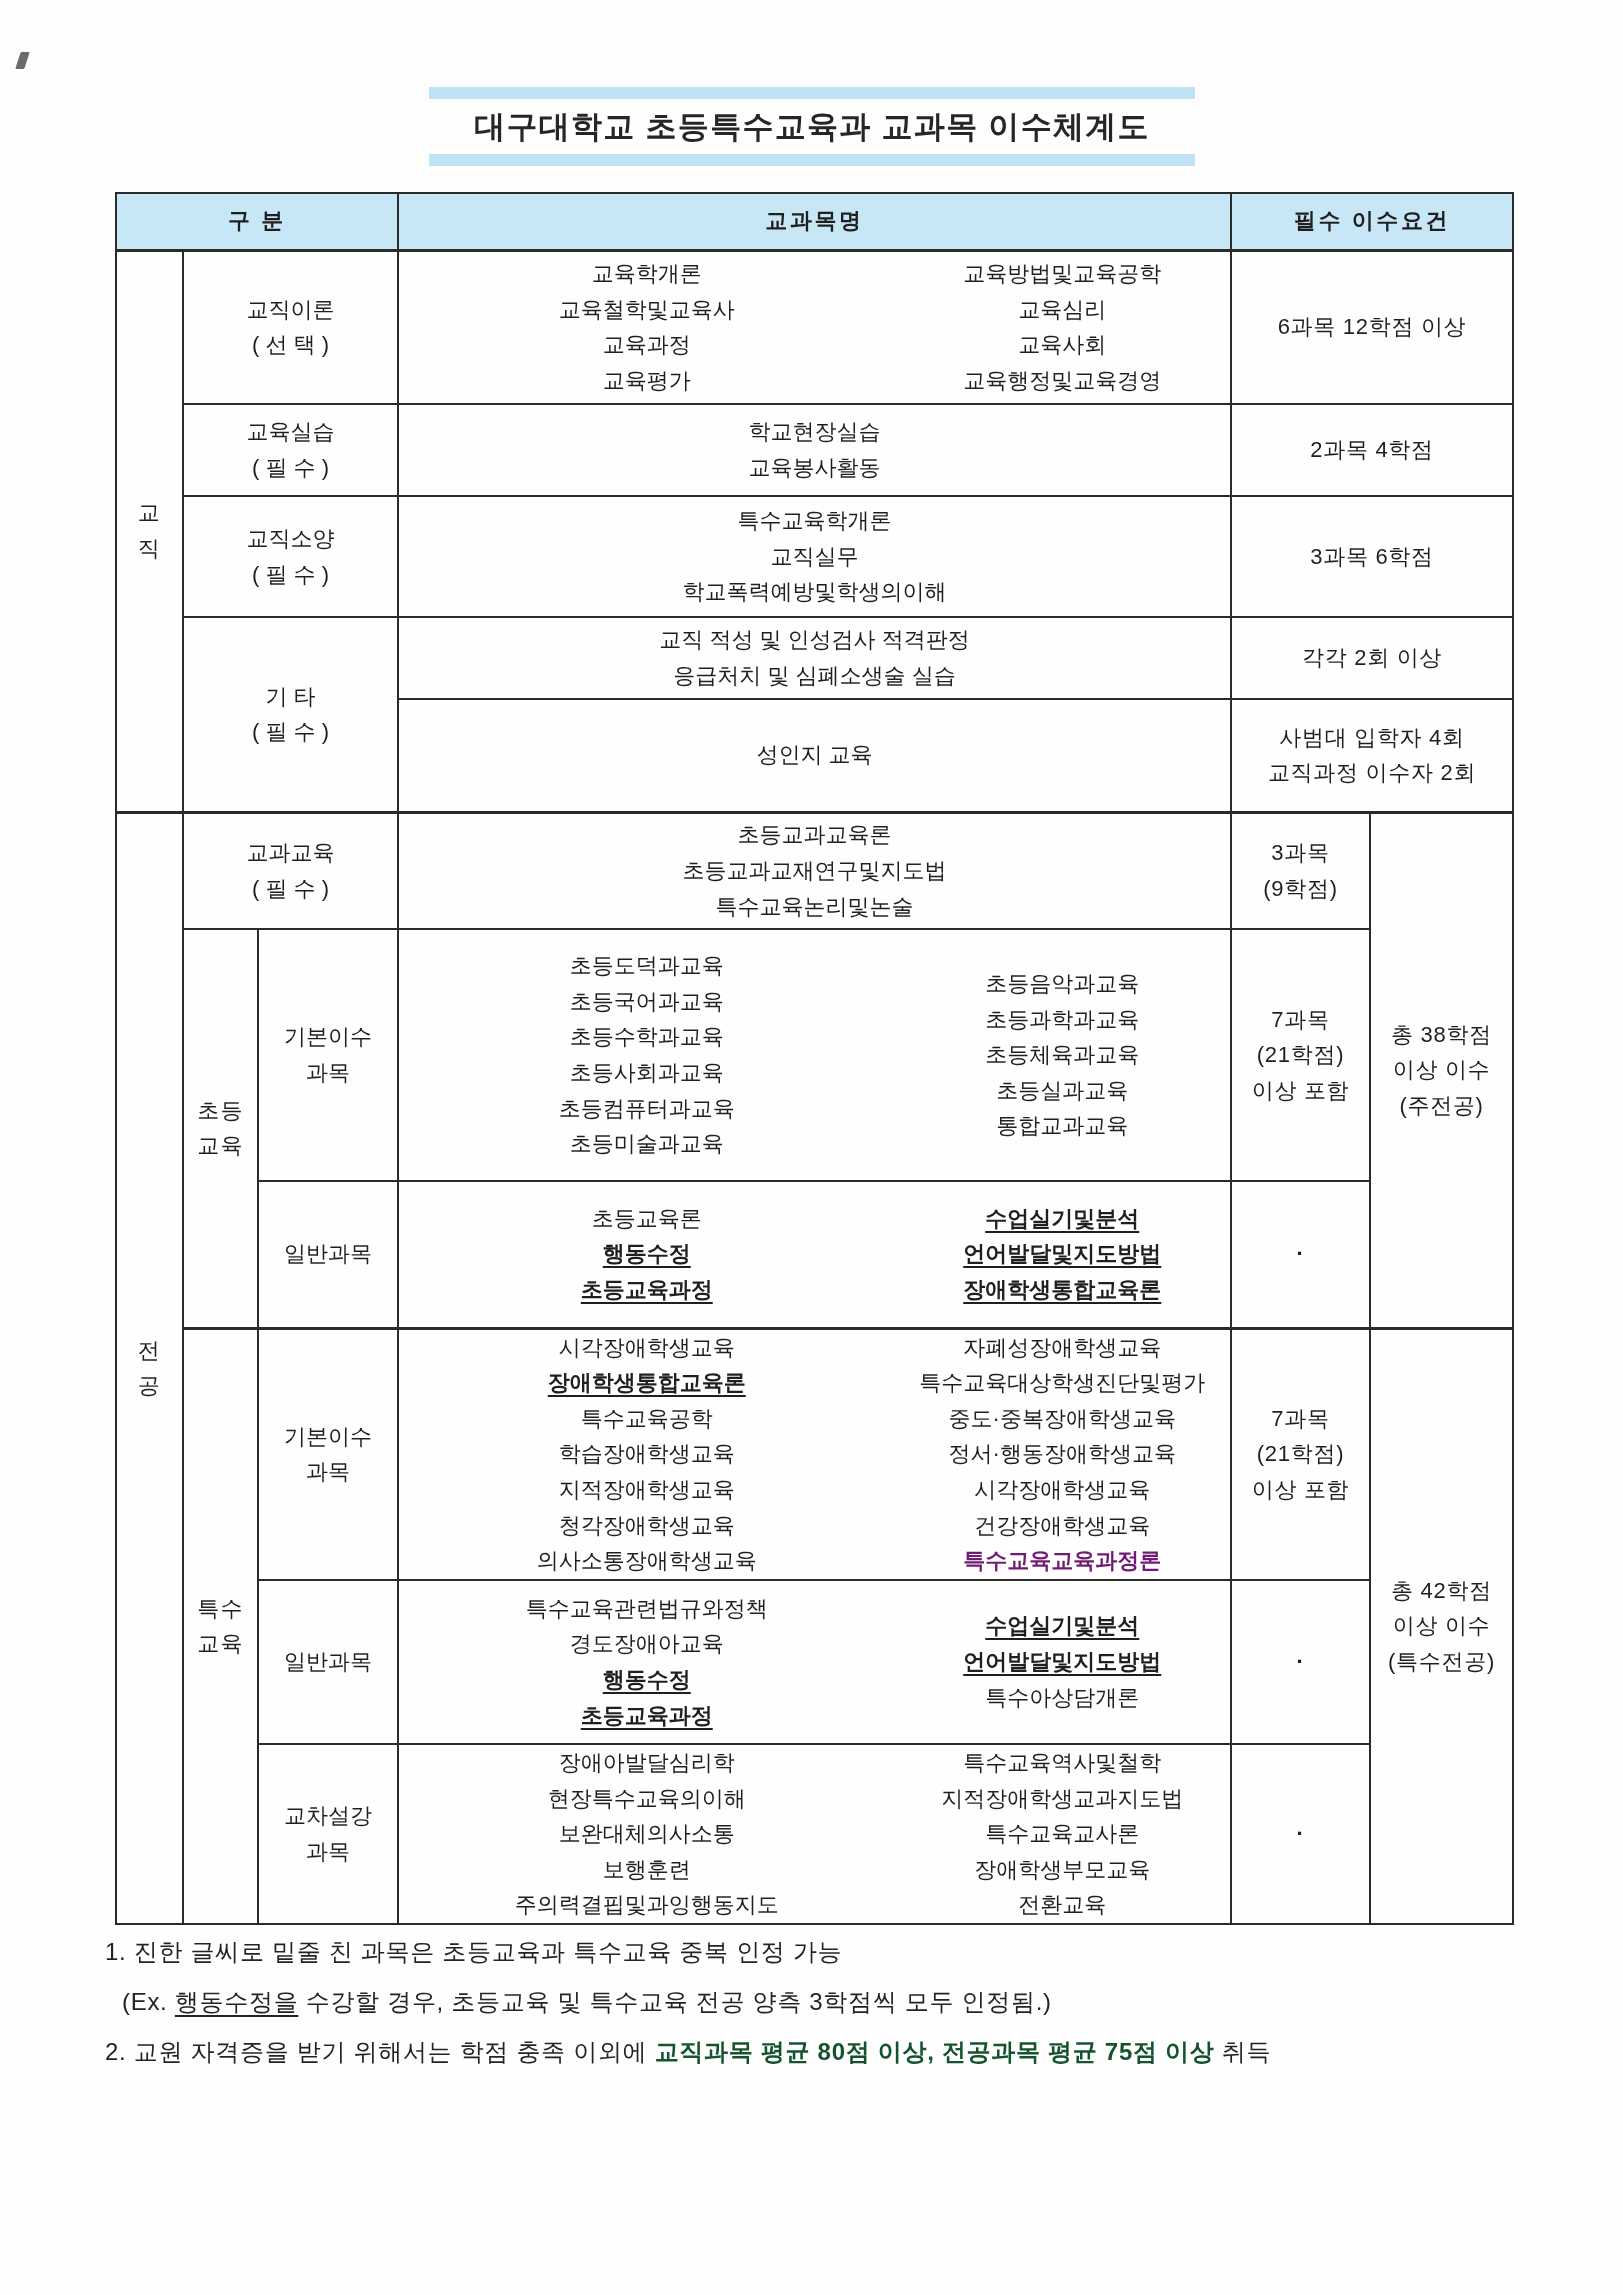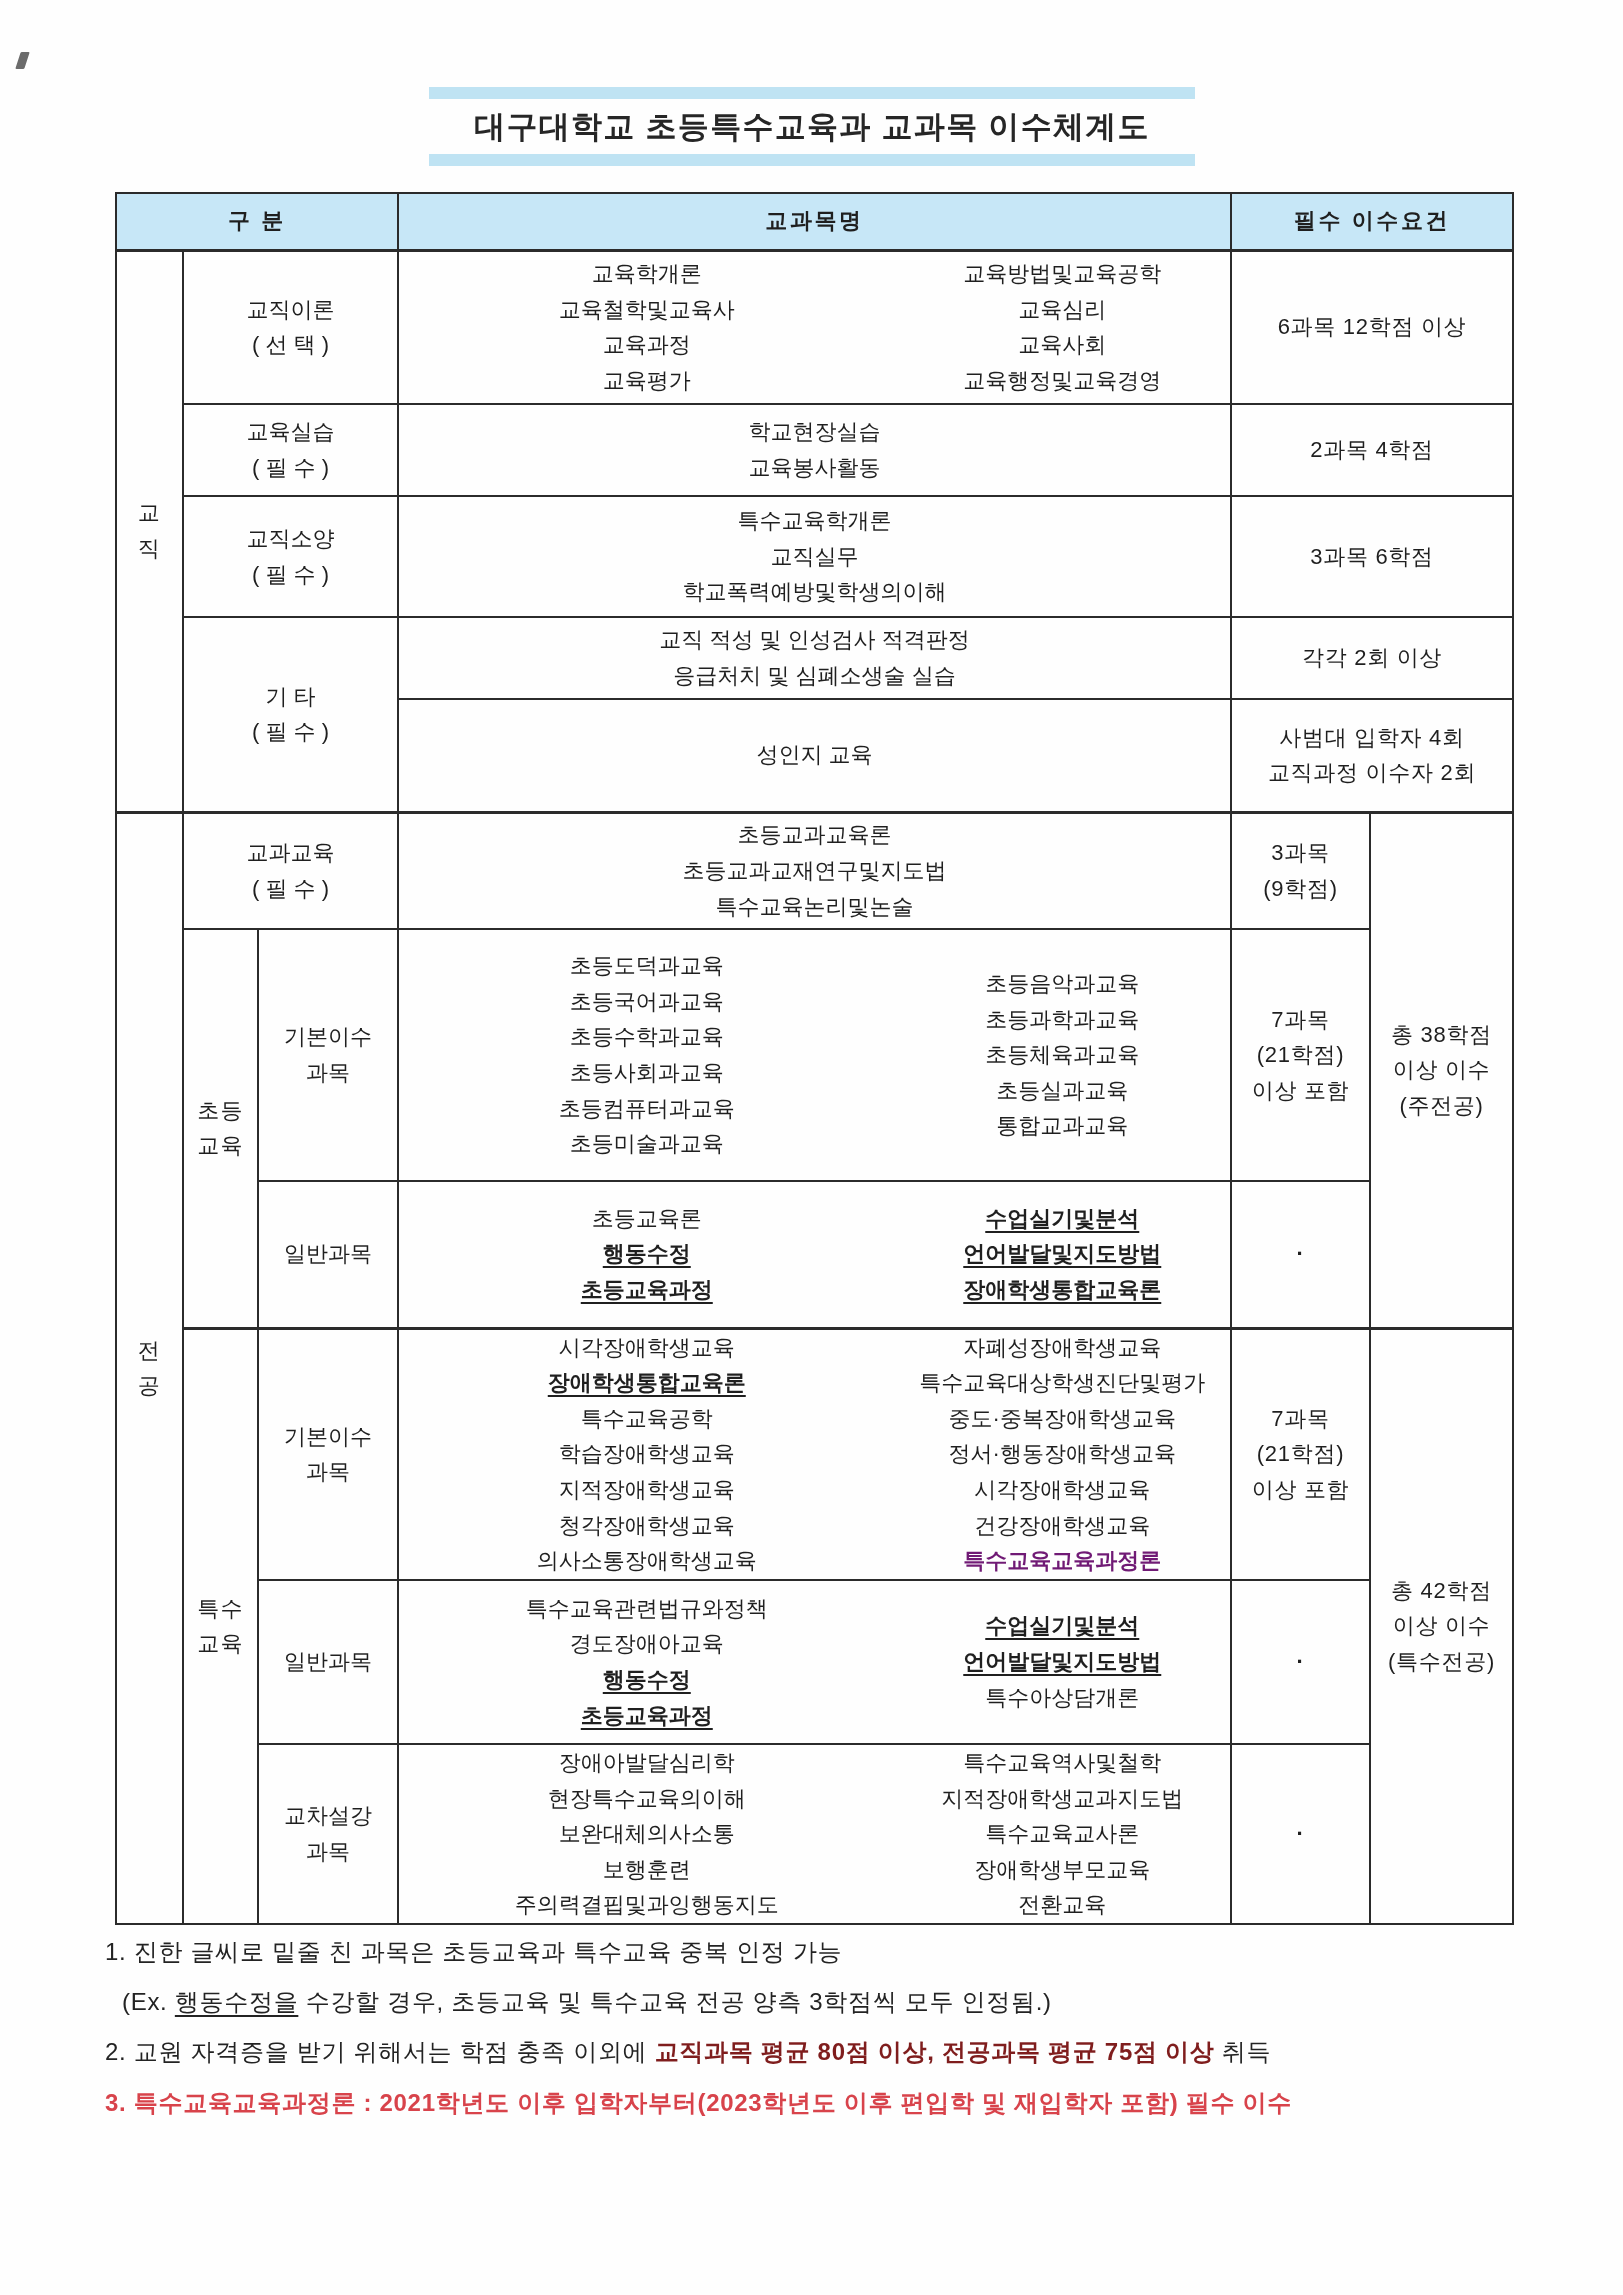--- a/index.html
+++ b/index.html
@@ -66,21 +66,21 @@
     position:absolute;left:105px;top:1936px;width:1466px;
     font-size:24px;line-height:1.3;color:#232323;letter-spacing:0.7px;
   }
   .note-line{margin-bottom:19px;white-space:nowrap;}
   .note-ex{padding-left:17px;}
   .u-span{
     text-decoration:underline;
     text-decoration-thickness:2px;
     text-underline-offset:5.2px;
   }
-  .red-text{color:#7f1d1d;font-weight:700;}
+  .red-text{color:#14532d;font-weight:700;}
   .note3{color:#d8434b;font-weight:700;}
   
   .scan-mark{
     position:absolute;left:17.7px;top:52px;width:9.2px;height:17px;
     background:#3a3a3a;transform:skewX(-18deg);opacity:.75;border-radius:1.3px;
   }
 </style>
 </head>
 <body>
 
@@ -321,17 +321,16 @@
     </table>
 
   <div class="notes">
     <div class="note-line">1. 진한 글씨로 밑줄 친 과목은 초등교육과 특수교육 중복 인정 가능</div>
     <div class="note-line note-ex">
       <span>(Ex. </span><span class="u-span">행동수정을</span><span> 수강할 경우, 초등교육 및 특수교육 전공 양측 3학점씩 모두 인정됨.)</span>
     </div>
     <div class="note-line">
       <span>2. 교원 자격증을 받기 위해서는 학점 충족 이외에 </span><span class="red-text">교직과목 평균 80점 이상, 전공과목 평균 75점 이상</span><span> 취득</span>
     </div>
-    <div class="note-line note3">3. 특수교육교육과정론 : 2021학년도 이후 입학자부터(2023학년도 이후 편입학 및 재입학자 포함) 필수 이수</div>
   </div>
 
 </div>
 
 
 </body></html>

